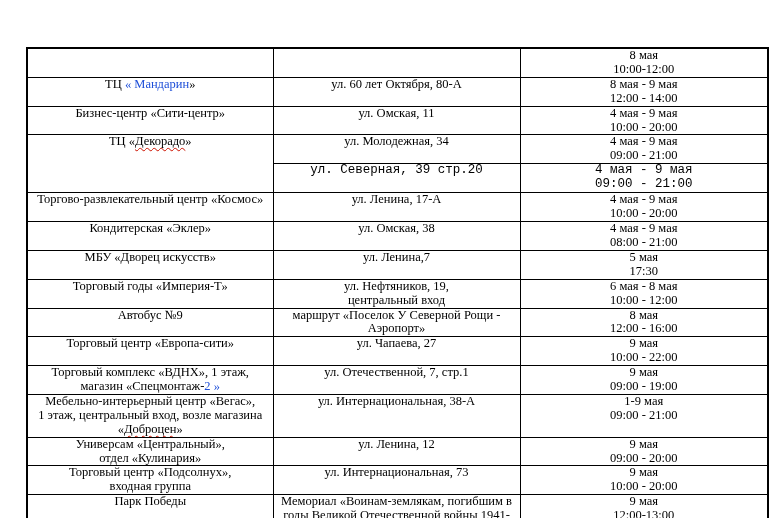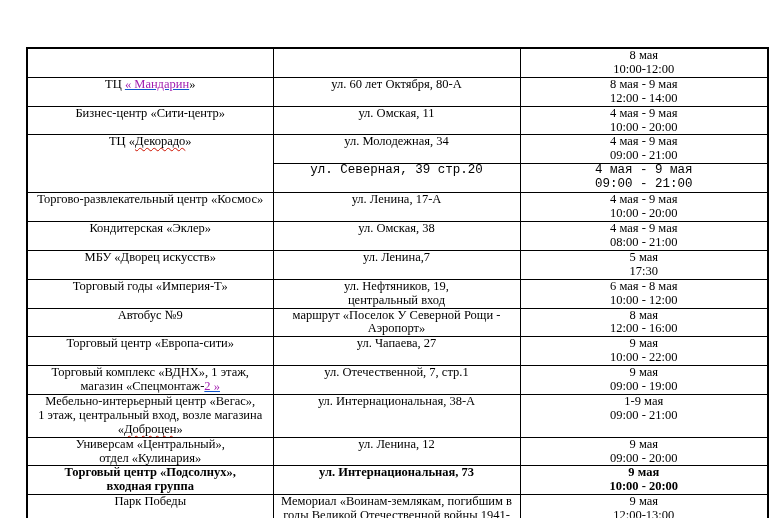--- a/index.html
+++ b/index.html
@@ -31,22 +31,21 @@
     font-size: 12.5px;
     line-height: 13.9px;
     padding: 0 3px;
     overflow: hidden;
   }
   col.c-name { width: 246px; }
   col.c-address { width: 247px; }
   col.c-schedule { width: 248px; }
   .line { white-space: nowrap; }
   .seg-link {
-    color: #a21caf;
-    text-decoration: underline;
+    color: #1d4ed8;
     text-decoration-color: #1155cc;
     cursor: pointer;
   }
   .seg-misspell {
     text-decoration: underline;
     text-decoration-style: wavy;
     text-decoration-color: #cc1100;
     text-decoration-thickness: 1px;
     text-underline-offset: 2px;
     -webkit-text-decoration-skip-ink: none;
@@ -224,21 +223,21 @@
             <div class="line"><span>отдел «Кулинария»</span></div>
           </td>
           <td>
             <div class="line"><span>ул. Ленина, 12</span></div>
           </td>
           <td>
             <div class="line"><span>9 мая</span></div>
             <div class="line"><span>09:00 - 20:00</span></div>
           </td>
         </tr>
-        <tr style="height: 28px; font-weight: bold;">
+        <tr style="height: 28px;">
           <td>
             <div class="line"><span>Торговый центр «Подсолнух»,</span></div>
             <div class="line"><span>входная группа</span></div>
           </td>
           <td>
             <div class="line"><span>ул. Интернациональная, 73</span></div>
           </td>
           <td>
             <div class="line"><span>9 мая</span></div>
             <div class="line"><span>10:00 - 20:00</span></div>

